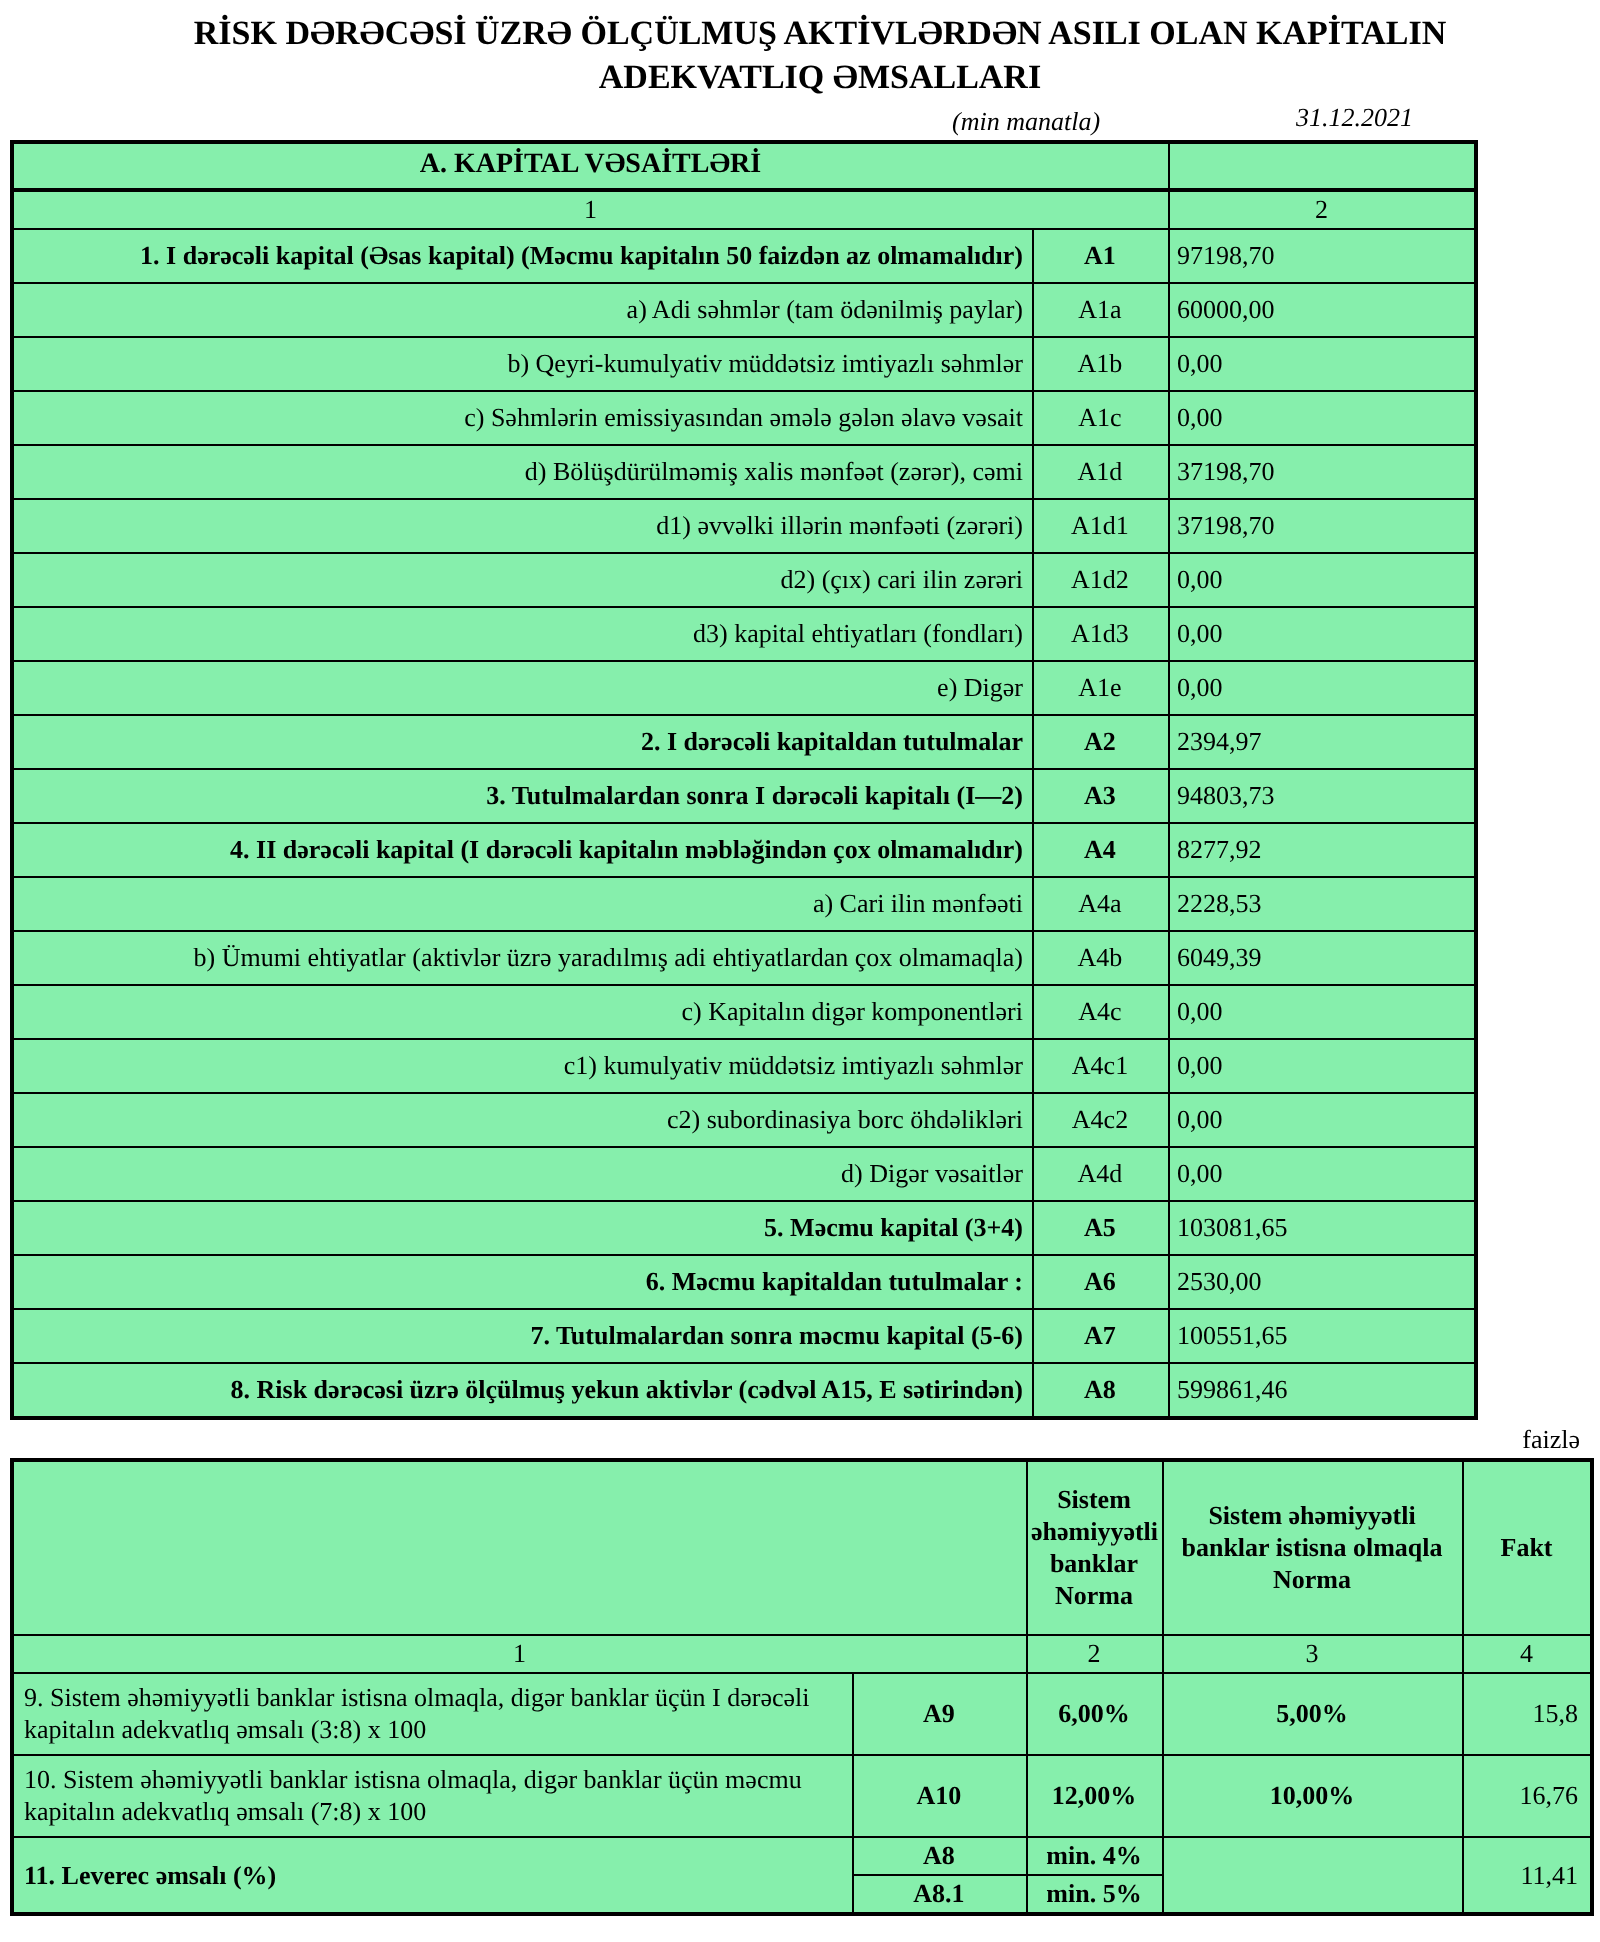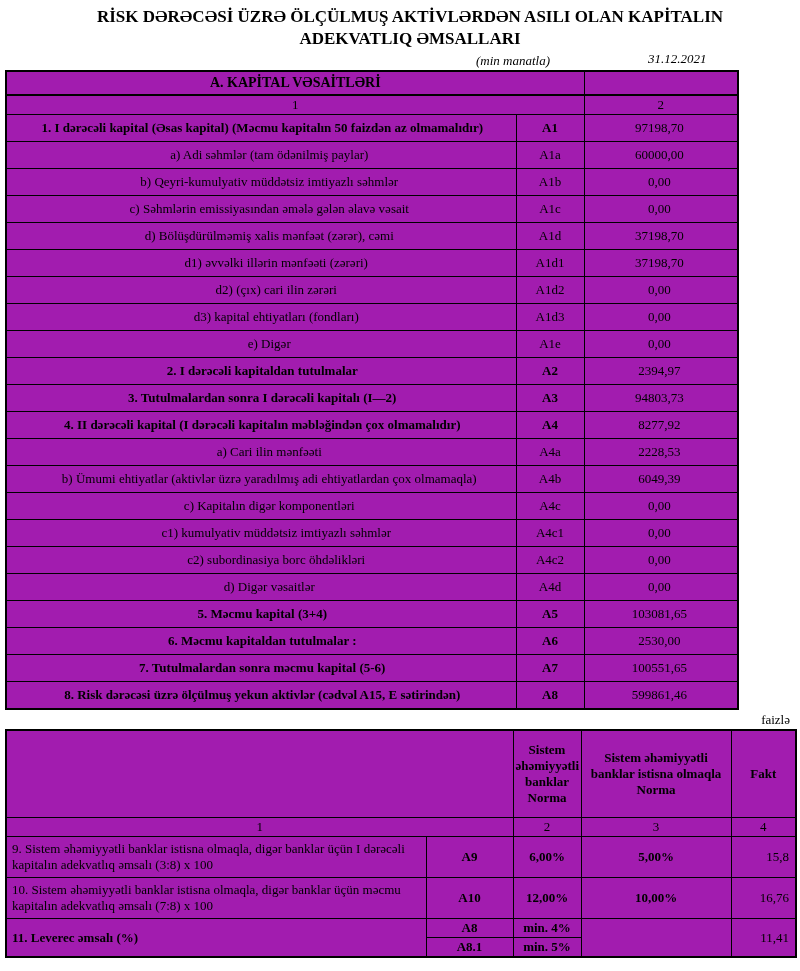--- a/index.html
+++ b/index.html
@@ -22,21 +22,21 @@
     position: relative;
     height: 18px;
     font-size: 13px;
     font-style: italic;
   }
   .unit-note { position: absolute; left: 476px; top: 3px; }
   .report-date { position: absolute; left: 648px; top: 1px; }
 
   table {
     border-collapse: collapse;
-    background: #a21caf;
+    background: #86efac;
     table-layout: fixed;
   }
   td {
     border: 1px solid #000;
     font-size: 13px;
     padding: 4px;
     vertical-align: middle;
     overflow: hidden;
   }
   .c { text-align: center; }
@@ -50,23 +50,23 @@
   }
   .section-header {
     font-size: 14px;
     font-weight: bold;
     text-align: center;
     padding: 3px;
     border-bottom: 2px solid #000;
   }
   .section-header-empty { border-bottom: 2px solid #000; }
   .numbers-row td { padding: 1px; text-align: center; }
-  .table-a td.desc { text-align: center; }
+  .table-a td.desc { text-align: right; }
   .table-a td.code { text-align: center; }
-  .table-a td.val  { text-align: center; padding-right: 7px; }
+  .table-a td.val  { text-align: left; padding-right: 7px; }
   .indent-0 { padding-left: 6px; }
   .indent-1 { padding-left: 20px; }
   .indent-2 { padding-left: 34px; }
   tr.bold td.desc, tr.bold td.code { font-weight: bold; }
   .table-a tbody tr { height: 27px; }
 
   
   .percent-note {
     text-align: right;
     padding: 2px 10px 1px 0;

